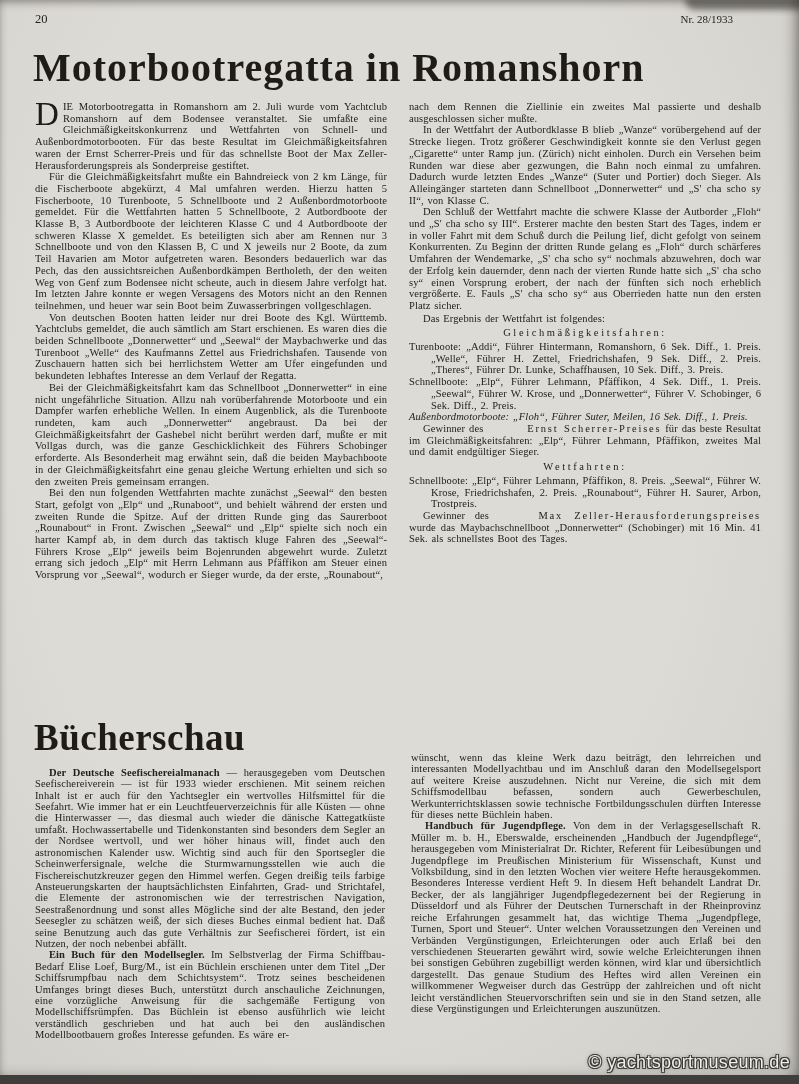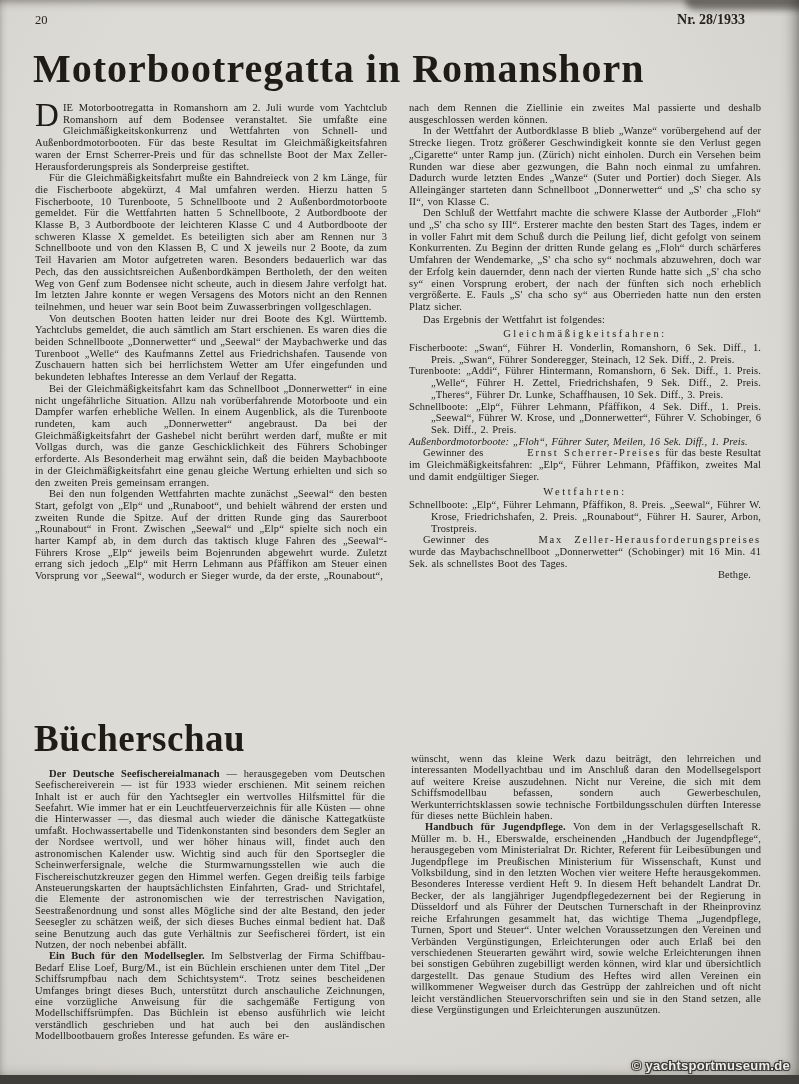--- a/index.html
+++ b/index.html
@@ -21,21 +21,21 @@
     border-radius:0 0 0 10px;
   }
   .bottom-band {
     position:absolute; left:0; right:0; bottom:0; height:9px;
     background:#403e3a; z-index:6;
   }
   .content { position:absolute; left:35px; top:12px; width:726px; }
 
   .hdr { display:flex; justify-content:space-between; align-items:baseline;gap:15px; }
   .pageno { font-size:12.5px; }
-  .issue  { font-size:14px; font-weight:bold; margin-right:16px; }
+  .issue  { font-size:11px; font-weight:normal; margin-right:28px; }
 
   h1.title {
     font-size:40px; font-weight:bold; letter-spacing:1px;
     margin:20px 0 12px -2px; line-height:1.05; color:#1f1c18;
   }
   h2.bs-title {
     font-size:37px; font-weight:bold; letter-spacing:.5px;
     margin:0 0 9px -1px; line-height:1.05; color:#1f1c18;
   }
 
@@ -59,21 +59,21 @@
   .sperr { letter-spacing:1.8px;padding-left:40px; }
   .lead { font-weight:bold; }
   .byline { text-align:right; padding-right:10px; }
 
   .bs { display:flex; gap:26px; margin-top:12px; }
   .bs .col { line-height:11.4px; }
   .bs-right-pad { padding-top:33px; }
 
   .watermark {
     position:absolute; right:9px; bottom:11px; z-index:7;
-    font-family:"Liberation Sans", sans-serif; font-weight:bold; font-size:13px;
+    font-family:"Liberation Sans", sans-serif; font-weight:normal; font-size:18px;
     color:#efeeec; letter-spacing:.3px;
     text-shadow:-1px -1px 0 #3a3834, 1px -1px 0 #3a3834, -1px 1px 0 #3a3834,
                  1px 1px 0 #3a3834, 0 0 4px rgba(20,18,15,.65);
   }
 </style>
 </head>
 <body>
 
 <div class="page">
   <div class="edge-vignette"></div>
@@ -93,39 +93,37 @@
 
       <div class="col">
         <p><span class="dropcap">D</span><span>IE Motorbootregatta in Romanshorn am 2. Juli wurde vom Yachtclub Romanshorn auf dem Bodensee veranstaltet. Sie umfaßte eine Gleichmäßigkeitskonkurrenz und Wettfahrten von Schnell- und Außenbordmotorbooten. Für das beste Resultat im Gleichmäßigkeitsfahren waren der Ernst Scherrer-Preis und für das schnellste Boot der Max Zeller-Herausforderungspreis als Sonderpreise gestiftet.</span></p>
         <p class="ind">Für die Gleichmäßigkeitsfahrt mußte ein Bahndreieck von 2 km Länge, für die Fischerboote abgekürzt, 4 Mal umfahren werden.  Hierzu hatten 5 Fischerboote, 10 Turenboote, 5 Schnellboote und 2 Außenbordmotorboote gemeldet.  Für die Wettfahrten hatten 5 Schnellboote, 2 Autbordboote der Klasse B, 3 Autbordboote der leichteren Klasse C und 4 Autbordboote der schweren Klasse X gemeldet.  Es beteiligten sich aber am Rennen nur 3 Schnellboote und von den Klassen B, C und X jeweils nur 2 Boote, da zum Teil Havarien am Motor aufgetreten waren.  Besonders bedauerlich war das Pech, das den aussichtsreichen Außenbordkämpen Bertholeth, der den weiten Weg von Genf zum Bodensee nicht scheute, auch in diesem Jahre verfolgt hat.  Im letzten Jahre konnte er wegen Versagens des Motors nicht an den Rennen teilnehmen, und heuer war sein Boot beim Zuwasserbringen vollgeschlagen.</p>
         <p class="ind">Von deutschen Booten hatten leider nur drei Boote des Kgl. Württemb. Yachtclubs gemeldet, die auch sämtlich am Start erschienen.  Es waren dies die beiden Schnellboote „Donnerwetter“ und „Seewal“ der Maybachwerke und das Turenboot „Welle“ des Kaufmanns Zettel aus Friedrichshafen.  Tausende von Zuschauern hatten sich bei herrlichstem Wetter am Ufer eingefunden und bekundeten lebhaftes Interesse an dem Verlauf der Regatta.</p>
         <p class="ind">Bei der Gleichmäßigkeitsfahrt kam das Schnellboot „Donnerwetter“ in eine nicht ungefährliche Situation.  Allzu nah vorüberfahrende Motorboote und ein Dampfer warfen erhebliche Wellen.  In einem Augenblick, als die Turenboote rundeten, kam auch „Donnerwetter“ angebraust.  Da bei der Gleichmäßigkeitsfahrt der Gashebel nicht berührt werden darf, mußte er mit Vollgas durch, was die ganze Geschicklichkeit des Führers Schobinger erforderte.  Als Besonderheit mag erwähnt sein, daß die beiden Maybachboote in der Gleichmäßigkeitsfahrt eine genau gleiche Wertung erhielten und sich so den zweiten Preis gemeinsam errangen.</p>
         <p class="ind">Bei den nun folgenden Wettfahrten machte zunächst „Seewal“ den besten Start, gefolgt von „Elp“ und „Runaboot“, und behielt während der ersten und zweiten Runde die Spitze.  Auf der dritten Runde ging das Saurerboot „Rounabout“ in Front.  Zwischen „Seewal“ und „Elp“ spielte sich noch ein harter Kampf ab, in dem durch das taktisch kluge Fahren des „Seewal“-Führers Krose „Elp“ jeweils beim Bojenrunden abgewehrt wurde.  Zuletzt errang sich jedoch „Elp“ mit Herrn Lehmann aus Pfäffikon am Steuer einen Vorsprung vor „Seewal“, wodurch er Sieger wurde, da der erste, „Rounabout“,</p>
       </div>
 
       <div class="col">
-        <p>nach dem Rennen die Ziellinie ein zweites Mal passierte und deshalb ausgeschlossen werden können.</p>
+        <p>nach dem Rennen die Ziellinie ein zweites Mal passierte und deshalb ausgeschlossen sicher mußte.</p>
         <p class="ind">In der Wettfahrt der Autbordklasse B blieb „Wanze“ vorübergehend auf der Strecke liegen.  Trotz größerer Geschwindigkeit konnte sie den Verlust gegen „Cigarette“ unter Ramp jun. (Zürich) nicht einholen.  Durch ein Versehen beim Runden war diese aber gezwungen, die Bahn noch einmal zu umfahren.  Dadurch wurde letzten Endes „Wanze“ (Suter und Portier) doch Sieger.  Als Alleingänger starteten dann Schnellboot „Donnerwetter“ und „S' cha scho sy II“, von Klasse C.</p>
         <p class="ind">Den Schluß der Wettfahrt machte die schwere Klasse der Autborder „Floh“ und „S' cha scho sy III“.  Ersterer machte den besten Start des Tages, indem er in voller Fahrt mit dem Schuß durch die Peilung lief, dicht gefolgt von seinem Konkurrenten.  Zu Beginn der dritten Runde gelang es „Floh“ durch schärferes Umfahren der Wendemarke, „S' cha scho sy“ nochmals abzuwehren, doch war der Erfolg kein dauernder, denn nach der vierten Runde hatte sich „S' cha scho sy“ einen Vorsprung erobert, der nach der fünften sich noch erheblich vergrößerte.  E. Fauls „S' cha scho sy“ aus Oberrieden hatte nun den ersten Platz sicher.</p>
         <p class="ind gap-top">Das Ergebnis der Wettfahrt ist folgendes:</p>
 
         <p class="res-heading">Gleichmäßigkeitsfahren:</p>
-        <p class="res">Fischerboote: „Swan“, Führer H. Vonderlin, Romanshorn, 6 Sek. Diff., 1. Preis.  „Swan“, Führer Sonderegger, Steinach, 12 Sek. Diff., 2. Preis.</p>
         <p class="res">Turenboote: „Addi“, Führer Hintermann, Romanshorn, 6 Sek. Diff., 1. Preis.  „Welle“, Führer H. Zettel, Friedrichshafen, 9 Sek. Diff., 2. Preis.  „Theres“, Führer Dr. Lunke, Schaffhausen, 10 Sek. Diff., 3. Preis.</p>
         <p class="res">Schnellboote: „Elp“, Führer Lehmann, Pfäffikon, 4 Sek. Diff., 1. Preis.  „Seewal“, Führer W. Krose, und „Donnerwetter“, Führer V. Schobinger, 6 Sek. Diff., 2. Preis.</p>
         <p class="res flush">Außenbordmotorboote: „Floh“, Führer Suter, Meilen, 16 Sek. Diff., 1. Preis.</p>
 
         <p class="ind"><span>Gewinner des </span><span class="sperr">Ernst Scherrer-Preises</span><span> für das beste Resultat im Gleichmäßigkeitsfahren: „Elp“, Führer Lehmann, Pfäffikon, zweites Mal und damit endgültiger Sieger.</span></p>
 
         <p class="res-heading">Wettfahrten:</p>
         <p class="res">Schnellboote: „Elp“, Führer Lehmann, Pfäffikon, 8. Preis. „Seewal“, Führer W. Krose, Friedrichshafen, 2. Preis. „Rounabout“, Führer H. Saurer, Arbon, Trostpreis.</p>
 
         <p class="ind"><span>Gewinner des </span><span class="sperr">Max Zeller-Herausforderungspreises</span><span> wurde das Maybachschnellboot „Donnerwetter“ (Schobinger) mit 16 Min. 41 Sek. als schnellstes Boot des Tages.</span></p>
 
-        <p class="byline">Bethge.</p>
       </div>
     </div>
 
     <div class="bs">
       <div class="col">
         <h2 class="bs-title">Bücherschau</h2>
         <p class="ind"><span class="lead">Der Deutsche Seefischereialmanach</span><span> — herausgegeben vom Deutschen Seefischereiverein — ist für 1933 wieder erschienen. Mit seinem reichen Inhalt ist er auch für den Yachtsegler ein wertvolles Hilfsmittel für die Seefahrt.  Wie immer hat er ein Leuchtfeuerverzeichnis für alle Küsten — ohne die Hinterwasser —, das diesmal auch wieder die dänische Kattegatküste umfaßt.  Hochwassertabelle und Tidenkonstanten sind besonders dem Segler an der Nordsee wertvoll, und wer höher hinaus will, findet auch den astronomischen Kalender usw.  Wichtig sind auch für den Sportsegler die Scheinwerfersignale, welche die Sturmwarnungsstellen wie auch die Fischereischutzkreuzer gegen den Himmel werfen.  Gegen dreißig teils farbige Ansteuerungskarten der hauptsächlichsten Einfahrten, Grad- und Strichtafel, die Elemente der astronomischen wie der terrestrischen Navigation, Seestraßenordnung und sonst alles Mögliche sind der alte Bestand, den jeder Seesegler zu schätzen weiß, der sich dieses Buches einmal bedient hat.  Daß seine Benutzung auch das gute Verhältnis zur Seefischerei fördert, ist ein Nutzen, der noch nebenbei abfällt.</span></p>
         <p class="ind"><span class="lead">Ein Buch für den Modellsegler.</span><span>  Im Selbstverlag der Firma Schiffbau-Bedarf Elise Loef, Burg/M., ist ein Büchlein erschienen unter dem Titel „Der Schiffsrumpfbau nach dem Schichtsystem“.  Trotz seines bescheidenen Umfanges bringt dieses Buch, unterstützt durch anschauliche Zeichnungen, eine vorzügliche Anweisung für die sachgemäße Fertigung von Modellschiffsrümpfen.  Das Büchlein ist ebenso ausführlich wie leicht verständlich geschrieben und hat auch bei den ausländischen Modellbootbauern großes Interesse gefunden.  Es wäre er-</span></p>
       </div>
       <div class="col bs-right-pad">

